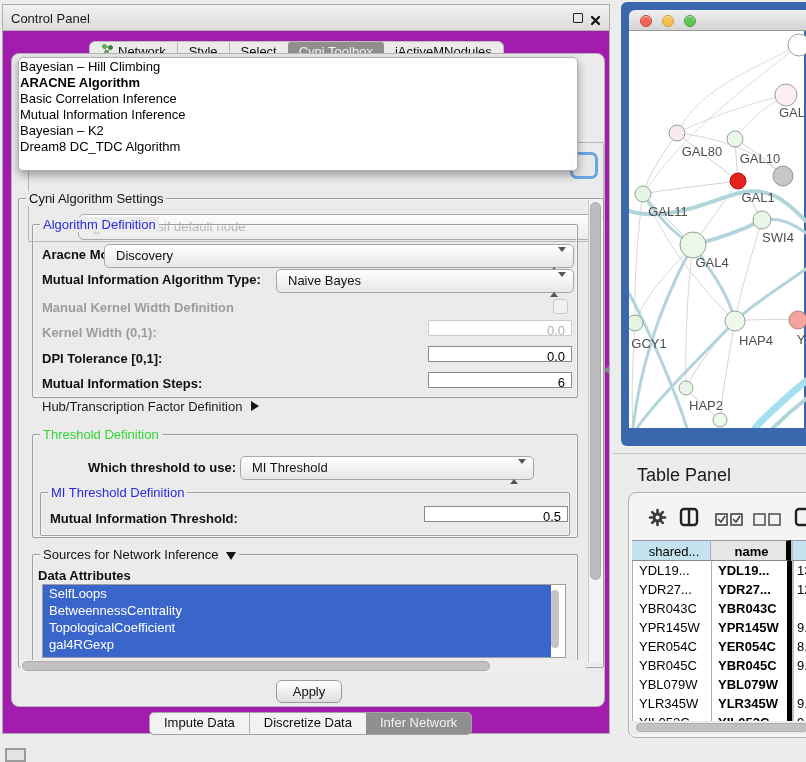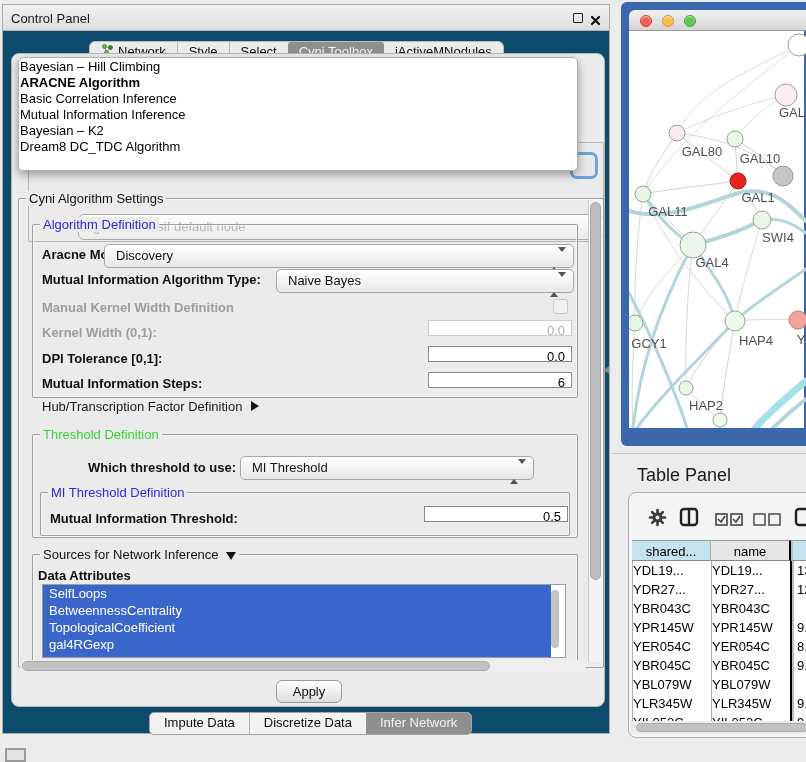--- a/index.html
+++ b/index.html
@@ -2,21 +2,21 @@
 <html><head>
 <meta charset="utf-8">
 <style>
   * { margin:0; padding:0; box-sizing:border-box; }
   html,body { width:806px; height:762px; }
   body { font-family:"Liberation Sans","DejaVu Sans",sans-serif; background:#ececec; }
   #root { position:relative; width:806px; height:762px; overflow:hidden; background:#ececec; }
 
   
   .cp-window { position:absolute; left:2px; top:4px; width:608px; height:730px;
-    background:#0c4a6e; border:1px solid #adadad; }
+    background:#a21caf; border:1px solid #adadad; }
   .cp-titlebar { position:absolute; left:0; top:0; width:100%; height:26px;
     background:linear-gradient(#f1f1f1,#dcdcdc); border-bottom:1px solid #b2b2b2; }
   .cp-title { position:absolute; left:8px; top:6px; font-size:13px; color:#1a1a1a; }
   .win-float { position:absolute; right:26px; top:8px; width:10px; height:10px;
     border:1.5px solid #222; border-radius:1px; }
   .win-close { position:absolute; right:8px; top:7px; }
 
   .cp-tabs { position:absolute; left:86px; top:36px; height:22px; display:flex;
     align-items:center; border:1px solid #bdbdbd; border-radius:6px; background:#ebebeb; }
   .tab { height:20px; line-height:20px; padding:0 11px; font-size:13px; color:#0d0d0d;
@@ -125,23 +125,23 @@
 
   
   .tp-sep { position:absolute; left:612px; top:453px; width:194px; height:1px; background:#c8c8c8; }
   .tp-title { position:absolute; left:637px; top:465px; font-size:18px; color:#1a1a1a; }
   .tp-box { position:absolute; left:628px; top:492px; width:184px; height:246px;
     background:#f4f4f4; border:1px solid #b2b2b2; border-radius:8px 0 0 8px; }
   .tp-toolbar-icon { position:absolute; }
   .tp-table { position:absolute; left:632px; top:540px; width:200px; overflow:hidden; }
   .trow { display:flex; height:19px; background:#fff; }
   .trow.head { height:21px; background:none; }
-  .tcell { font-size:13px; color:#000; line-height:19px; padding-left:0; overflow:hidden; white-space:nowrap; }
+  .tcell { font-size:13px; color:#000; line-height:19px; padding-left:6px; overflow:hidden; white-space:nowrap; }
   .c0 { width:79px; border-right:1px solid #adadad; }
-  .c1 { width:80px; border-right:2px solid #000000; }
+  .c1 { width:80px; border-right:5px solid #000000;font-weight:bold; }
   .c2 { width:40px; border-left:2px solid #bdbdbd; padding-left:3px; }
   .head .tcell { line-height:21px; text-align:center; border-top:1px solid #9a9a9a;
     border-bottom:1px solid #8a8a8a; }
   .head .hblue { background:#c5e3ee; }
   .head .hgray { background:#e6e6e6; }
   .tbody-wrap { border-left:1px solid #adadad; }
   .tp-hscroll-track { position:absolute; left:630px; top:721px; width:176px; height:13px; background:#ececec; }
   .tp-hscroll-thumb { position:absolute; left:636px; top:723px; width:172px; height:9px;
     background:#c2c2c2; border:1px solid #adadad; border-radius:5px; }
 </style>

